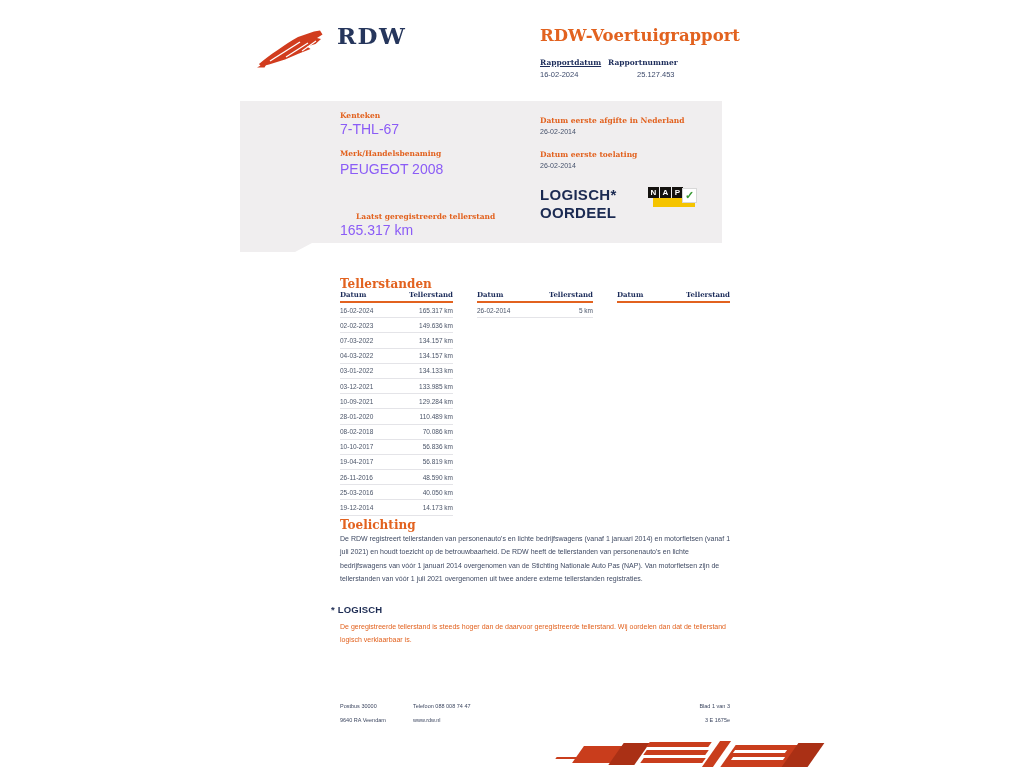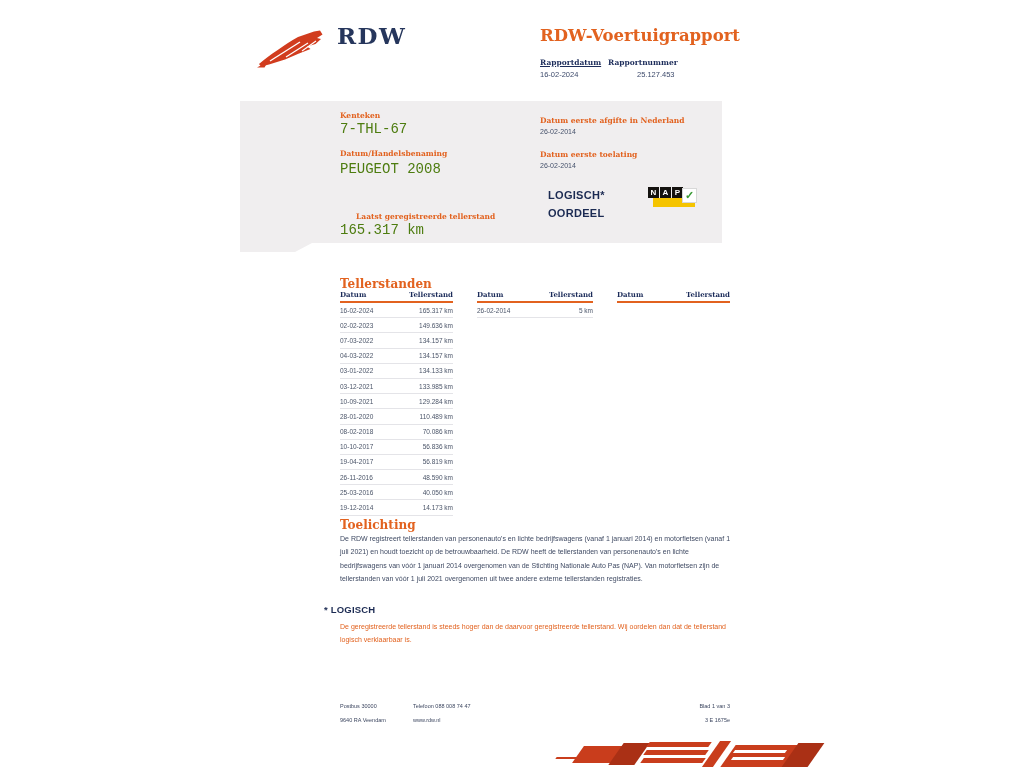--- a/index.html
+++ b/index.html
@@ -37,32 +37,31 @@
     background:#f0eeef;
     clip-path:polygon(0 0,482px 0,482px 142px,72px 142px,55px 151px,0 151px);
   }
   .field-label{
     position:absolute;
     font-family:"DejaVu Serif", serif;
     font-size:7.5px;font-weight:700;color:#e2621f;
   }
   .field-value-big{
     position:absolute;
-    font-family:Liberation Mono, monospace;
-    font-size:14px;color:#4d7c0f;text-align:right;
+    font-family:Liberation Sans, sans-serif;
+    font-size:14px;color:#8b5cf6;text-align:right;
   }
   .field-value-sm{
     position:absolute;
     font-size:7px;color:#44506a;
   }
   .oordeel{
     position:absolute;left:300px;top:85px;
-    font-size:11px;font-weight:800;color:#1b2a52;line-height:18px;
+    font-size:15px;font-weight:800;color:#1b2a52;line-height:18px;
     letter-spacing:.3px;
-    margin-left:8px;
   }
   
   .nap{position:absolute;left:408px;top:84px;width:52px;height:26px;}
   .nap .ybar{position:absolute;left:5px;top:13px;width:42px;height:9px;background:#f5c400;}
   .nap .sq{position:absolute;top:2px;width:11px;height:11px;background:#14120f;color:#fff;
     font-size:8px;font-weight:700;text-align:center;line-height:11px;}
   .nap .chk{position:absolute;left:34px;top:3px;width:13px;height:13px;background:#fff;
     border:1px solid #d8d8d8;color:#3a9b35;font-size:11px;font-weight:700;line-height:12px;text-align:center;}
 
   
@@ -123,21 +122,21 @@
 
 <div class="abs meta-label" style="left:540px;top:58px;text-decoration:underline;">Rapportdatum</div>
 <div class="abs meta-value" style="left:540px;top:70px;">16-02-2024</div>
 <div class="abs meta-label" style="left:608px;top:58px;">Rapportnummer</div>
 <div class="abs meta-value" style="left:608px;top:70px;margin-left:29px;">25.127.453</div>
 
 <div class="abs vehicle-box">
   <div class="field-label" style="left:100px;top:10px;">Kenteken</div>
   <div class="field-value-big" style="left:100px;top:20px;">7-THL-67</div>
 
-  <div class="field-label" style="left:100px;top:48px;">Datum/Handelsbenaming</div>
+  <div class="field-label" style="left:100px;top:48px;">Merk/Handelsbenaming</div>
   <div class="field-value-big" style="left:100px;top:60px;">PEUGEOT 2008</div>
 
   <div class="field-label" style="left:116px;top:111px;">Laatst geregistreerde tellerstand</div>
   <div class="field-value-big" style="left:100px;top:121px;">165.317 km</div>
 
   <div class="field-label" style="left:300px;top:15px;">Datum eerste afgifte in Nederland</div>
   <div class="field-value-sm" style="left:300px;top:27px;">26-02-2014</div>
 
   <div class="field-label" style="left:300px;top:49px;">Datum eerste toelating</div>
   <div class="field-value-sm" style="left:300px;top:61px;">26-02-2014</div>
@@ -240,21 +239,21 @@
       <span>Datum</span>
       <span>Tellerstand</span>
     </div>
     <div></div>
   </div>
 </div>
 
 <div class="abs sec-heading" style="left:340px;top:518px;">Toelichting</div>
 <div class="abs body-text" style="left:340px;top:532px;">De RDW registreert tellerstanden van personenauto's en lichte bedrijfswagens (vanaf 1 januari 2014) en motorfietsen (vanaf 1 juli 2021) en houdt toezicht op de betrouwbaarheid. De RDW heeft de tellerstanden van personenauto's en lichte bedrijfswagens van vóór 1 januari 2014 overgenomen van de Stichting Nationale Auto Pas (NAP). Van motorfietsen zijn de tellerstanden van vóór 1 juli 2021 overgenomen uit twee andere externe tellerstanden registraties.</div>
 
-<div class="abs logisch-head" style="left:324px;top:604px;text-align:center;">* LOGISCH</div>
+<div class="abs logisch-head" style="left:331px;top:604px;text-align:center;">* LOGISCH</div>
 <div class="abs logisch-text" style="left:340px;top:620px;">De geregistreerde tellerstand is steeds hoger dan de daarvoor geregistreerde tellerstand. Wij oordelen dan dat de tellerstand logisch verklaarbaar is.</div>
 
 <div class="abs foot" style="left:340px;top:699px;">
   <div>Postbus 30000</div>
   <div>9640 RA Veendam</div>
 </div>
 <div class="abs foot" style="left:413px;top:699px;">
   <div>Telefoon 088 008 74 47</div>
   <div><a href="#">www.rdw.nl</a></div>
 </div>

